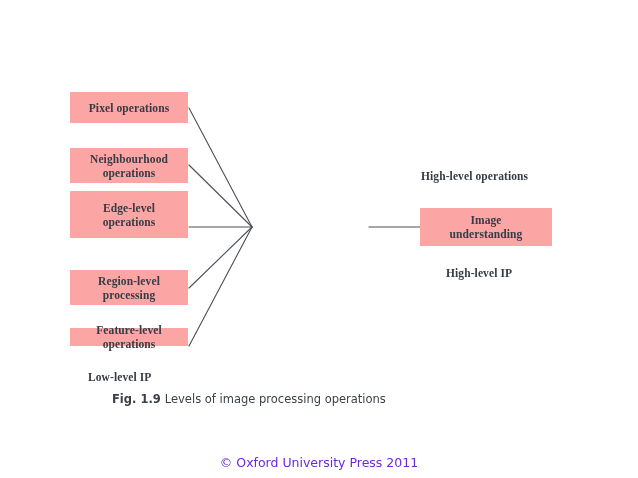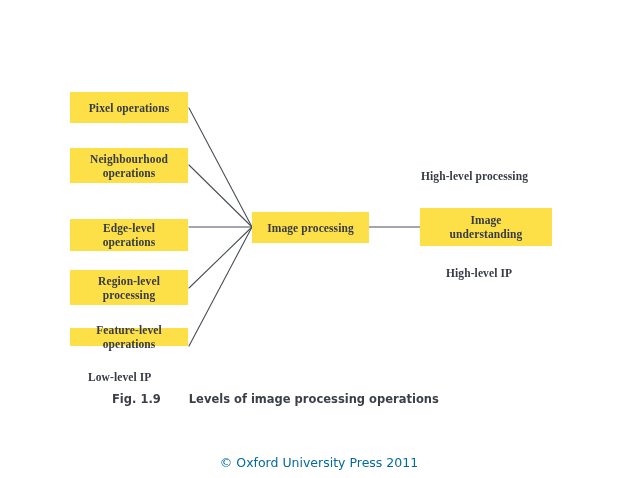--- a/index.html
+++ b/index.html
@@ -36,21 +36,21 @@
     position: absolute;
     left: 0;
     top: 0;
     width: 638px;
     height: 420px;
     pointer-events: none;
   }
 
   .node {
     position: absolute;
-    background: #fde047;
+    background: #fca5a5;
     color: #363b45;
     font-family: "Liberation Serif", "DejaVu Serif", serif;
     font-weight: bold;
     font-size: 11.5px;
     line-height: 14px;
     letter-spacing: 0.1px;
     display: flex;
     align-items: center;
     justify-content: center;
     text-align: center;
@@ -78,37 +78,37 @@
     left: 112px;
     top: 392px;
     width: 420px;
     font-family: "DejaVu Sans", "Liberation Sans", sans-serif;
     font-size: 11.5px;
     color: #3b3f48;
     white-space: nowrap;
   }
   #caption .cap-num {
     font-weight: bold;
-    margin-right: 28px;
+    margin-right: 4px;
   }
   #caption .cap-text {
-    font-weight: bold;
+    font-weight: normal;
     text-align: center;
   }
 
   
   #footer {
     position: absolute;
     left: 0;
     top: 455px;
     width: 638px;
     text-align: center;
     font-family: "DejaVu Sans", "Liberation Sans", sans-serif;
     font-size: 12.5px;
-    color: #0369a1;
+    color: #6d28d9;
   }
 </style>
 </head>
 <body>
 
 <div id="slide">
 
   <div id="figure">
 
     <svg id="connectors" viewBox="0 0 638 420" width="638" height="420" xmlns="http://www.w3.org/2000/svg">
@@ -116,53 +116,50 @@
         <line x1="189" y1="108" x2="252" y2="227"></line>
         <line x1="189" y1="165" x2="252" y2="227"></line>
         <line x1="189" y1="227" x2="252" y2="227"></line>
         <line x1="189" y1="288" x2="252" y2="227"></line>
         <line x1="189" y1="346" x2="252" y2="227"></line>
         <line x1="369" y1="227" x2="420" y2="227"></line>
       </g>
     </svg>
 
 
-    <div class="grouplabel" style="left:421px; top:170px;">High-level processing</div>
+    <div class="grouplabel" style="left:421px; top:170px;">High-level operations</div>
 
     <div class="grouplabel" style="left:88px; top:371px;">Low-level IP</div>
 
     <div class="grouplabel" style="left:446px; top:267px;">High-level IP</div>
 
     <div class="node" style="left:70px; top:92px; width:118px; height:31px;">
       <span class="node-text">Pixel operations</span>
     </div>
 
     <div class="node" style="left:70px; top:148px; width:118px; height:35px;">
       <span class="node-text">Neighbourhood
 operations</span>
     </div>
 
-    <div class="node" style="left:70px; top:219px; width:118px; height:32px;">
+    <div class="node" style="left:70px; top:191px; width:118px; height:47px;">
       <span class="node-text">Edge-level
 operations</span>
     </div>
 
     <div class="node" style="left:70px; top:270px; width:118px; height:35px;">
       <span class="node-text">Region-level
 processing</span>
     </div>
 
     <div class="node" style="left:70px; top:328px; width:118px; height:18px;">
       <span class="node-text">Feature-level
 operations</span>
     </div>
 
-    <div class="node" style="left:252px; top:212px; width:117px; height:31px;">
-      <span class="node-text">Image processing</span>
-    </div>
 
     <div class="node" style="left:420px; top:208px; width:132px; height:38px;">
       <span class="node-text">Image
 understanding</span>
     </div>
 
   </div>
 
   <div id="caption">
     <span class="cap-num">Fig. 1.9</span><span class="cap-text">Levels of image processing operations</span>

